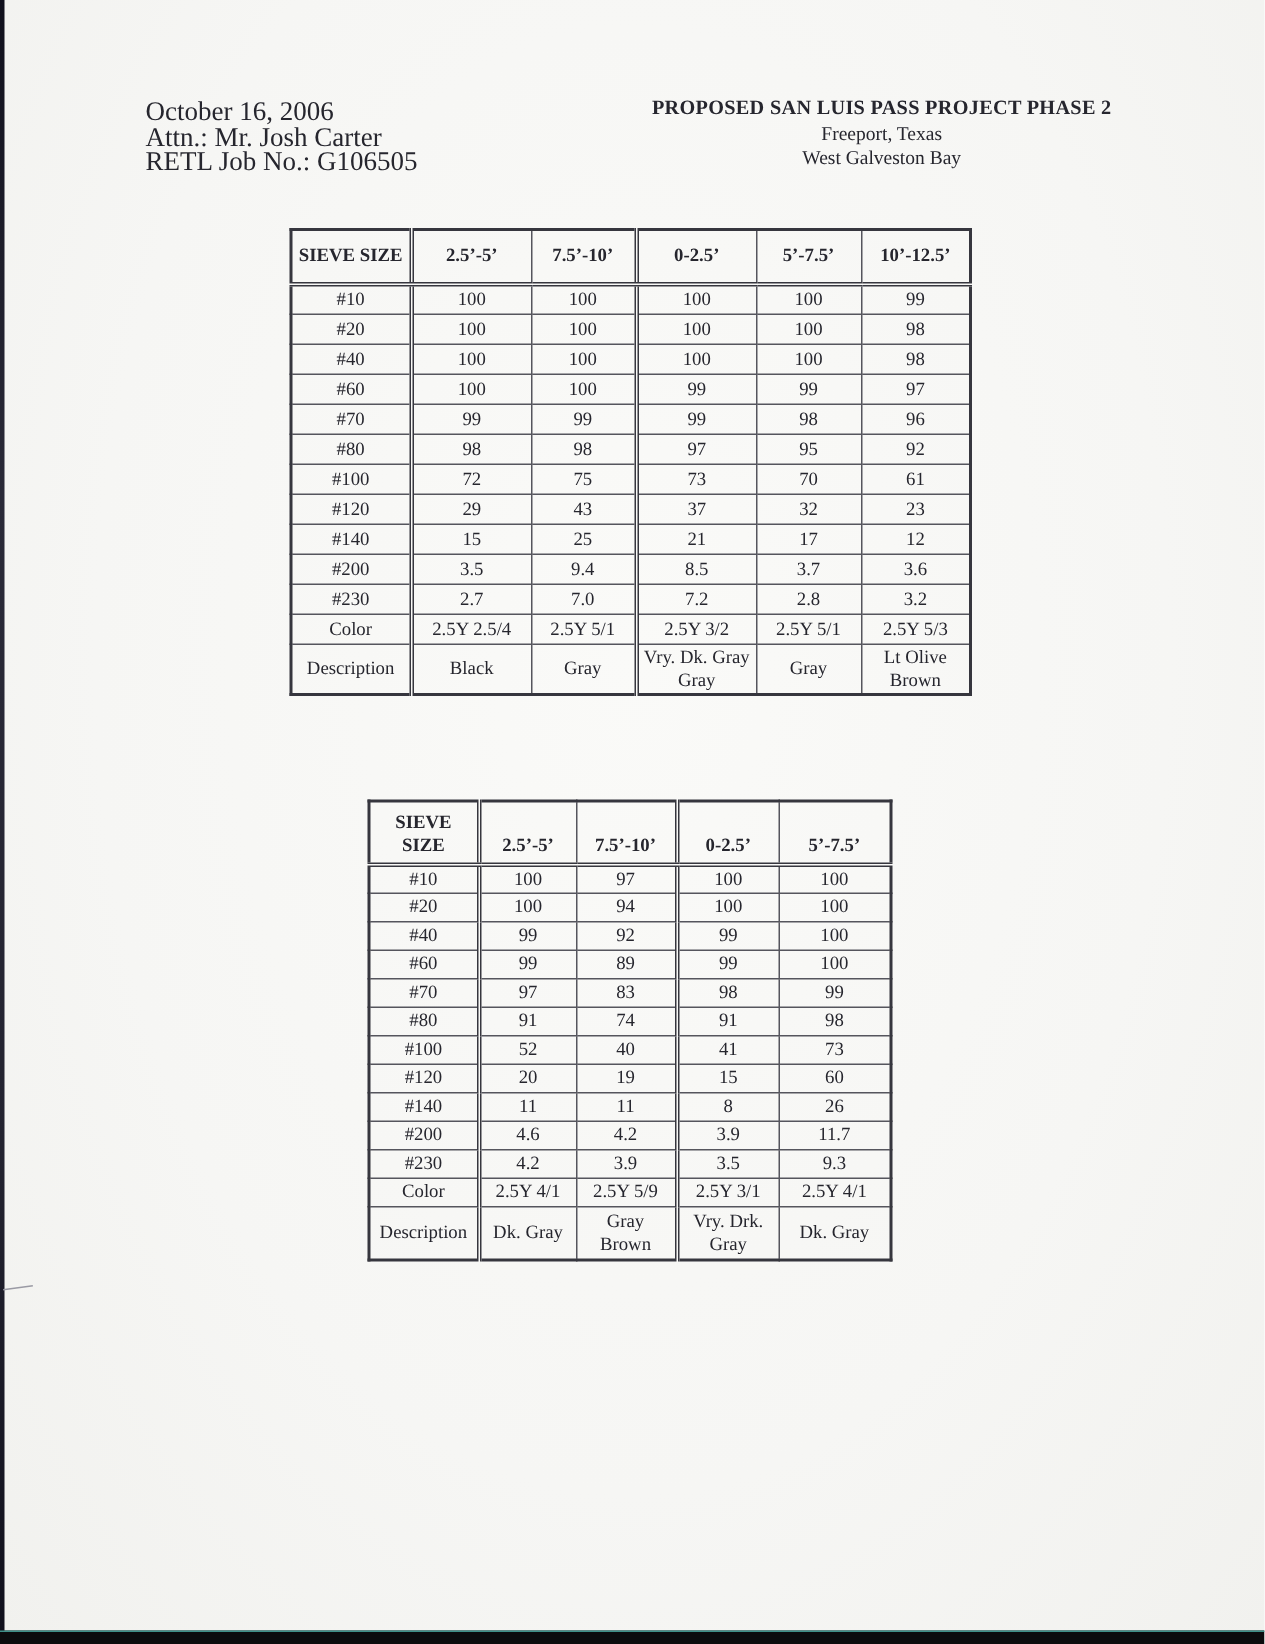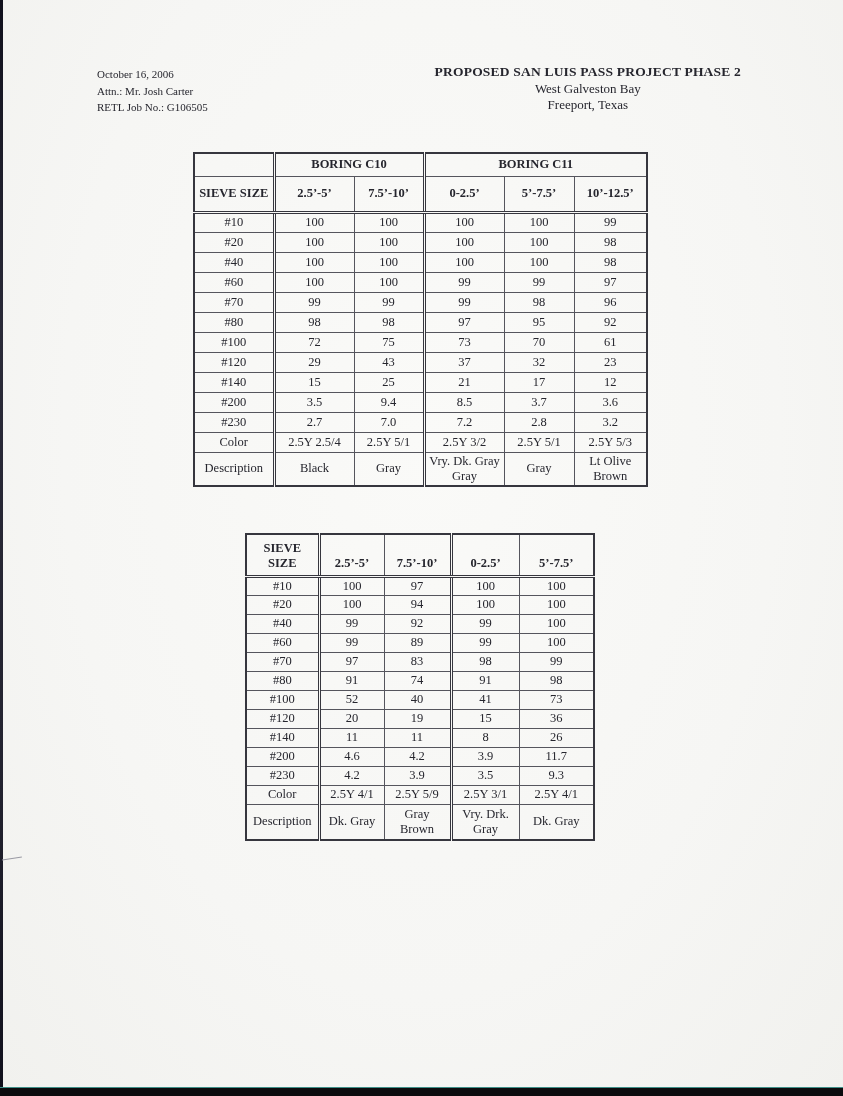--- a/index.html
+++ b/index.html
@@ -24,21 +24,21 @@
     border-top: 1px solid #3e8f88;
   }
   .scratch {
     position: absolute; left: 2px; top: 858px; width: 20px; height: 1px;
     background: #9a9aa4; transform: rotate(-8deg);
   }
 
   
   .hdr-left {
     position: absolute; left: 97px; top: 66px;
-    font-size: 11px; line-height: 16.5px; text-align: left;
+    font-size: 18px; line-height: 16.5px; text-align: left;
   }
   .hdr-right {
     position: absolute; right: 102px; top: 64px;
     text-align: center; font-size: 13px; line-height: 16.5px;
   }
   .hdr-right .title { font-weight: bold; font-size: 13.5px; letter-spacing: 0.2px; }
 
   
   table.t {
     position: absolute;
@@ -87,39 +87,34 @@
   <div class="scratch"></div>
 
   <div class="hdr-left">
     <div>October 16, 2006</div>
     <div>Attn.: Mr. Josh Carter</div>
     <div>RETL Job No.: G106505</div>
   </div>
 
   <div class="hdr-right">
     <div class="title">PROPOSED SAN LUIS PASS PROJECT PHASE 2</div>
+    <div>Freeport, Texas</div>
     <div>West Galveston Bay</div>
-    <div>Freeport, Texas</div>
   </div>
 
   <table class="t t1">
       <colgroup>
         <col style="width: 80px;">
         <col style="width: 80px;">
         <col style="width: 70px;">
         <col style="width: 80px;">
         <col style="width: 70px;">
         <col style="width: 73px;">
       </colgroup>
       <thead>
-        <tr class="boring-row">
-          <th></th>
-          <th class="dbl" colspan="2">BORING C10</th>
-          <th class="dbl" colspan="3">BORING C11</th>
-        </tr>
         <tr class="depth-row">
           <th>SIEVE SIZE</th>
           <th class="dbl">2.5’-5’</th>
           <th>7.5’-10’</th>
           <th class="dbl">0-2.5’</th>
           <th>5’-7.5’</th>
           <th>10’-12.5’</th>
         </tr>
       </thead>
       <tbody>
@@ -295,21 +290,21 @@
           <td class="dbl">52</td>
           <td>40</td>
           <td class="dbl">41</td>
           <td>73</td>
         </tr>
         <tr>
           <th>#120</th>
           <td class="dbl">20</td>
           <td>19</td>
           <td class="dbl">15</td>
-          <td>36</td>
+          <td>60</td>
         </tr>
         <tr>
           <th>#140</th>
           <td class="dbl">11</td>
           <td>11</td>
           <td class="dbl">8</td>
           <td>26</td>
         </tr>
         <tr>
           <th>#200</th>

